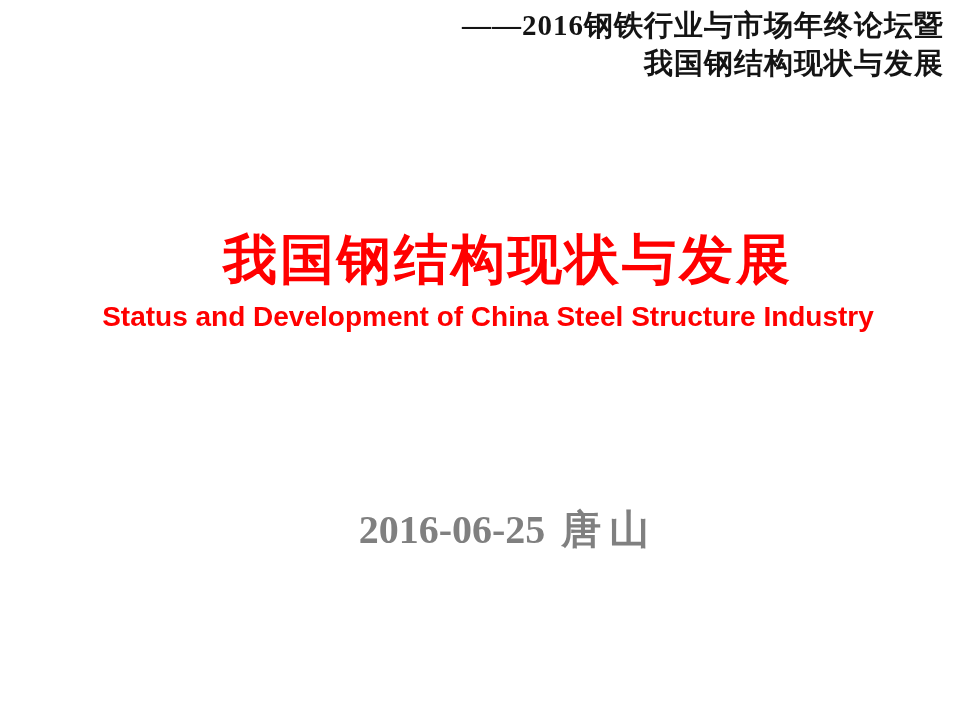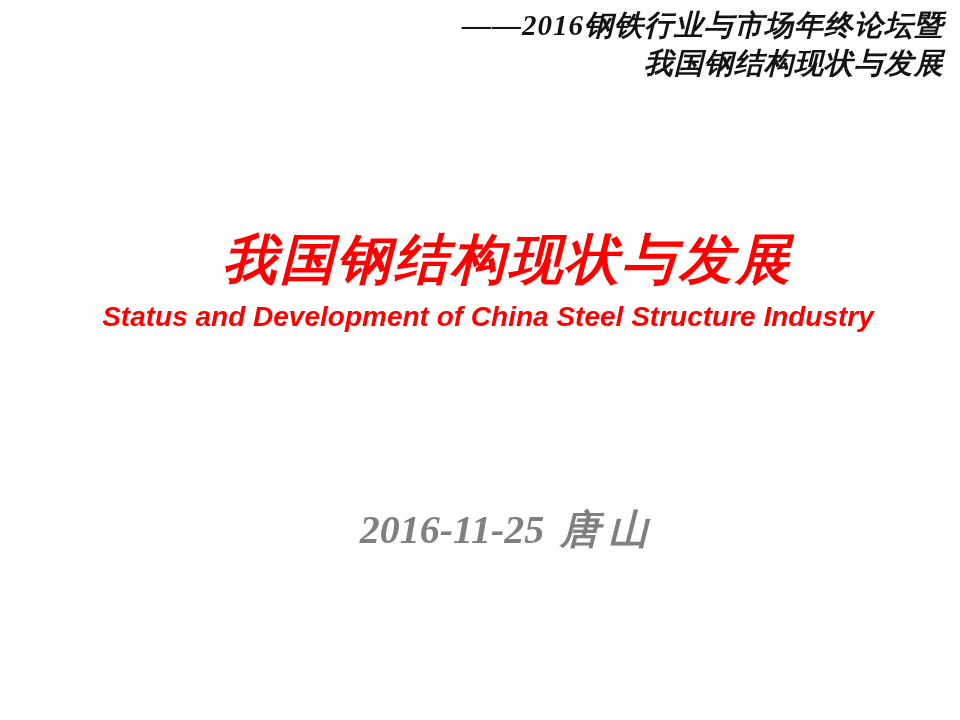--- a/index.html
+++ b/index.html
@@ -1,15 +1,15 @@
 <!DOCTYPE html>
 <html><head>
 <meta charset="utf-8">
 <style>
-  * { margin: 0; padding: 0; box-sizing: border-box; font-style: italic; }
+  * { margin: 0; padding: 0; box-sizing: border-box; }
   html, body { background: #ffffff; }
   .slide {
     position: relative;
     width: 960px;
     height: 720px;
     background: #ffffff;
     overflow: hidden;
     font-family: "Liberation Serif", serif;
   }
   .header-block {
@@ -74,16 +74,16 @@
   <div class="header-block">
     <div>——2016钢铁行业与市场年终论坛暨</div>
     <div>我国钢结构现状与发展</div>
   </div>
 
   <div class="title-zh">我国钢结构现状与发展</div>
 
   <div class="title-en">Status and Development of China Steel Structure Industry</div>
 
   <div class="footer-line">
-    <span>2016-11-25</span><span class="footer-location">唐山</span>
+    <span>2016-06-25</span><span class="footer-location">唐山</span>
   </div>
 
 </div>
 
 </body></html>

